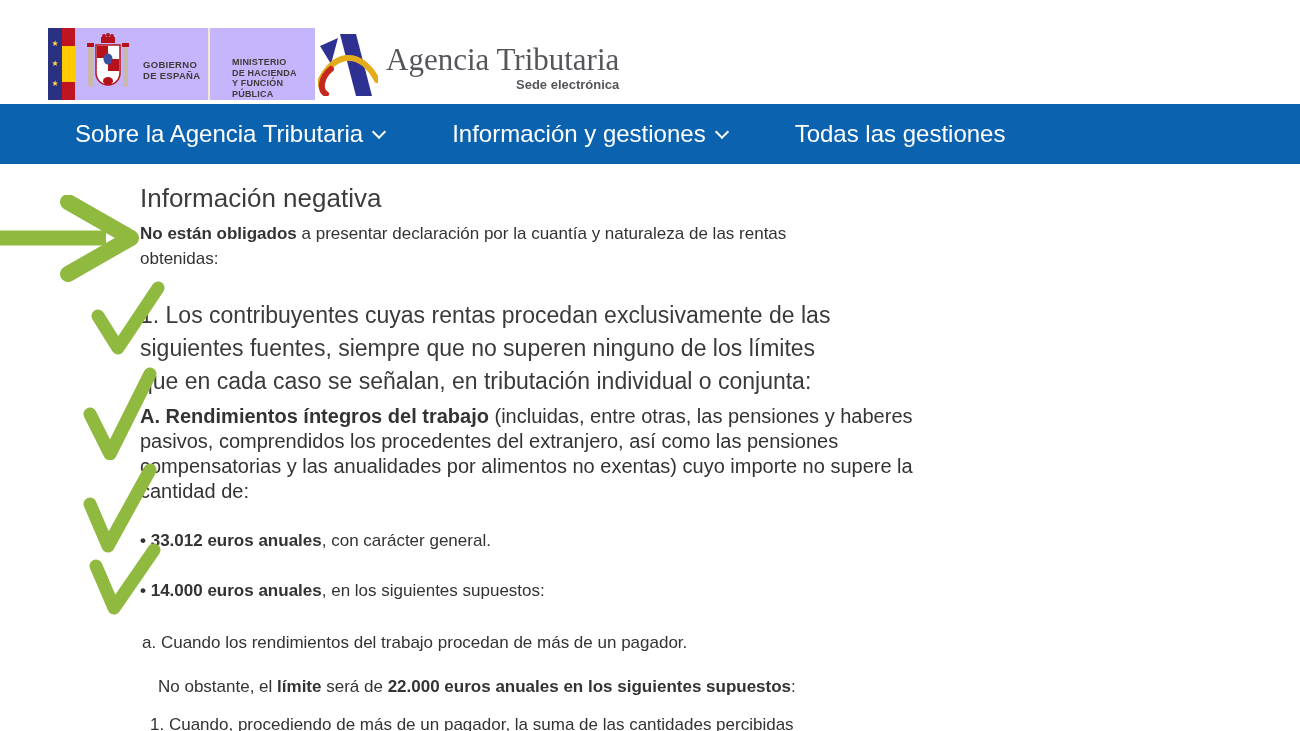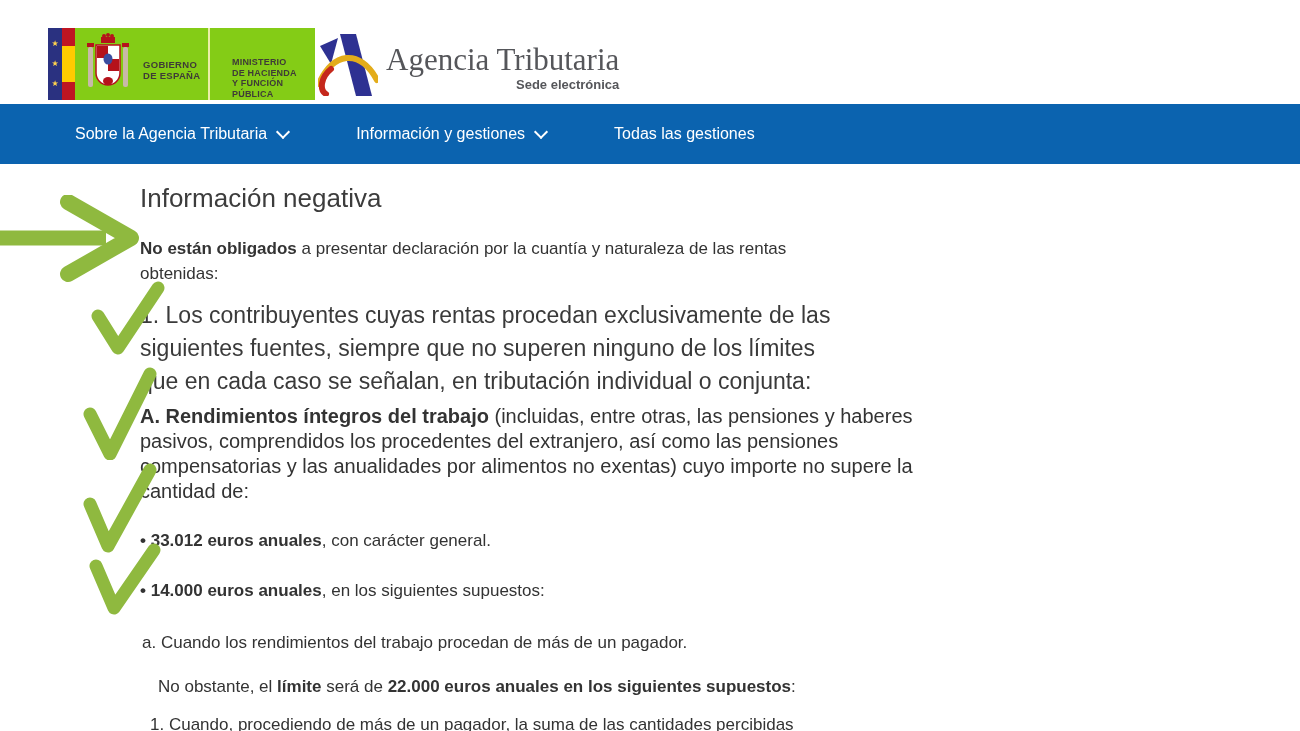--- a/index.html
+++ b/index.html
@@ -7,41 +7,41 @@
   #page{position:relative;width:1300px;height:731px;overflow:hidden;background:#ffffff;}
 
   
   #header{position:absolute;left:0;top:0;width:1300px;height:104px;background:#ffffff;}
   .gob-logo{position:absolute;left:48px;top:28px;height:72px;display:flex;cursor:pointer;}
   .eu-strip{width:14px;background:#2a3180;display:flex;flex-direction:column;justify-content:space-evenly;align-items:center;}
   .eu-strip .star{color:#ffd34d;font-size:8px;line-height:8px;}
   .flag-strip{width:13px;display:flex;flex-direction:column;}
   .flag-strip .fr{height:18px;background:#bf1522;}
   .flag-strip .fy{flex:1;background:#ffcb00;}
-  .yellow-box{width:240px;background:#84cc16;position:relative;}
+  .yellow-box{width:240px;background:#c4b5fd;position:relative;}
   .coat{position:absolute;left:12px;top:5px;}
   .gov-text{position:absolute;left:68px;top:31px;font-weight:bold;font-size:9.5px;line-height:11px;color:#3f3b37;letter-spacing:.3px;}
   .logo-div{position:absolute;left:133px;top:0;bottom:0;width:2px;background:#fdf3c2;opacity:.85;}
   .min-text{position:absolute;left:157px;top:29px;font-weight:bold;font-size:9px;line-height:10.5px;color:#3f3b37;letter-spacing:.2px;}
 
   .at-logo{position:absolute;left:318px;top:34px;display:flex;align-items:flex-start;cursor:pointer;}
   .at-text{margin-left:8px;margin-top:10px;}
   .at-title{font-family:"Liberation Serif",serif;font-size:31px;line-height:32px;color:#55565a;}
   .at-sub{font-size:13px;font-weight:bold;color:#55565a;text-align:right;margin-top:1px;}
 
   
   #navbar{position:absolute;left:0;top:104px;width:1300px;height:60px;background:#0b63af;display:flex;align-items:center;padding-left:75px;box-sizing:border-box;}
-  .nav-item{display:flex;align-items:center;color:#ffffff;font-size:16px;cursor:pointer;white-space:nowrap;}
+  .nav-item{display:flex;align-items:center;color:#ffffff;font-size:24px;cursor:pointer;white-space:nowrap;}
   .nav-item + .nav-item{margin-left:68px;}
   .chev{display:inline-block;width:8px;height:8px;border-right:2.5px solid #fff;border-bottom:2.5px solid #fff;transform:rotate(45deg);margin-left:11px;margin-top:-5px;}
 
   
   .blk{position:absolute;color:#333333;}
   #title{left:140px;top:183px;font-size:26px;color:#3c3c3c;}
-  #intro{left:140px;top:236px;font-size:17px;line-height:25px;}
+  #intro{left:140px;top:221px;font-size:17px;line-height:25px;}
   #heading1{left:140px;top:299px;font-size:23px;line-height:33px;color:#3a3a3a;}
   #paraA{left:140px;top:404px;font-size:20px;line-height:25px;}
   #bullet1{left:140px;top:528px;font-size:17px;line-height:25px;}
   #bullet2{left:140px;top:578px;font-size:17px;line-height:25px;}
   #itemA{left:142px;top:630px;font-size:17px;line-height:25px;}
   #noObstante{left:158px;top:674px;font-size:17px;line-height:25px;}
   #clipped{left:150px;top:712px;font-size:17px;line-height:25px;}
   .b{font-weight:bold;}
 
   

